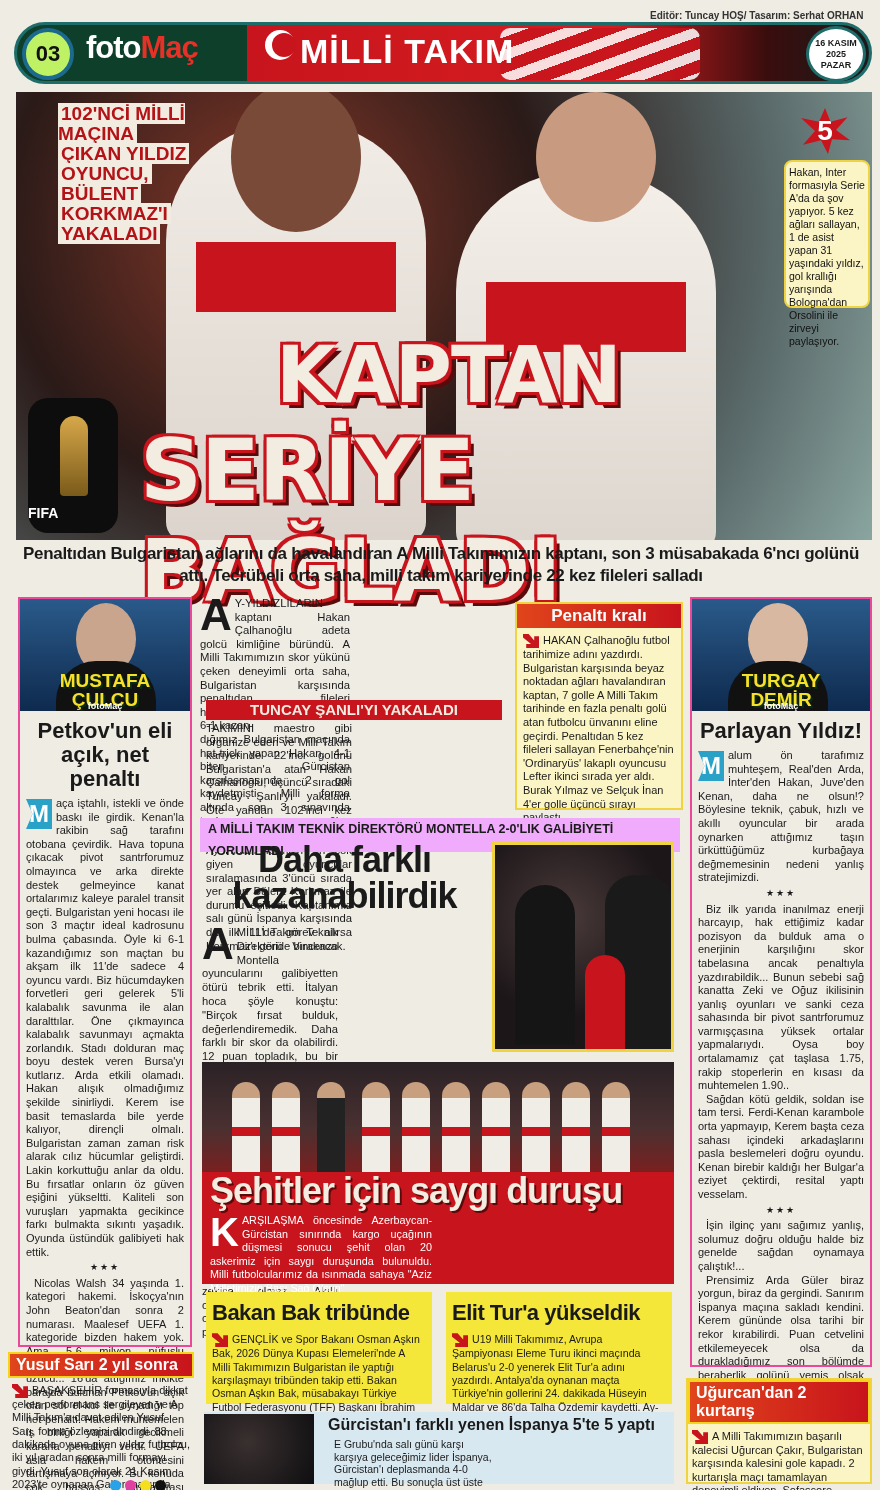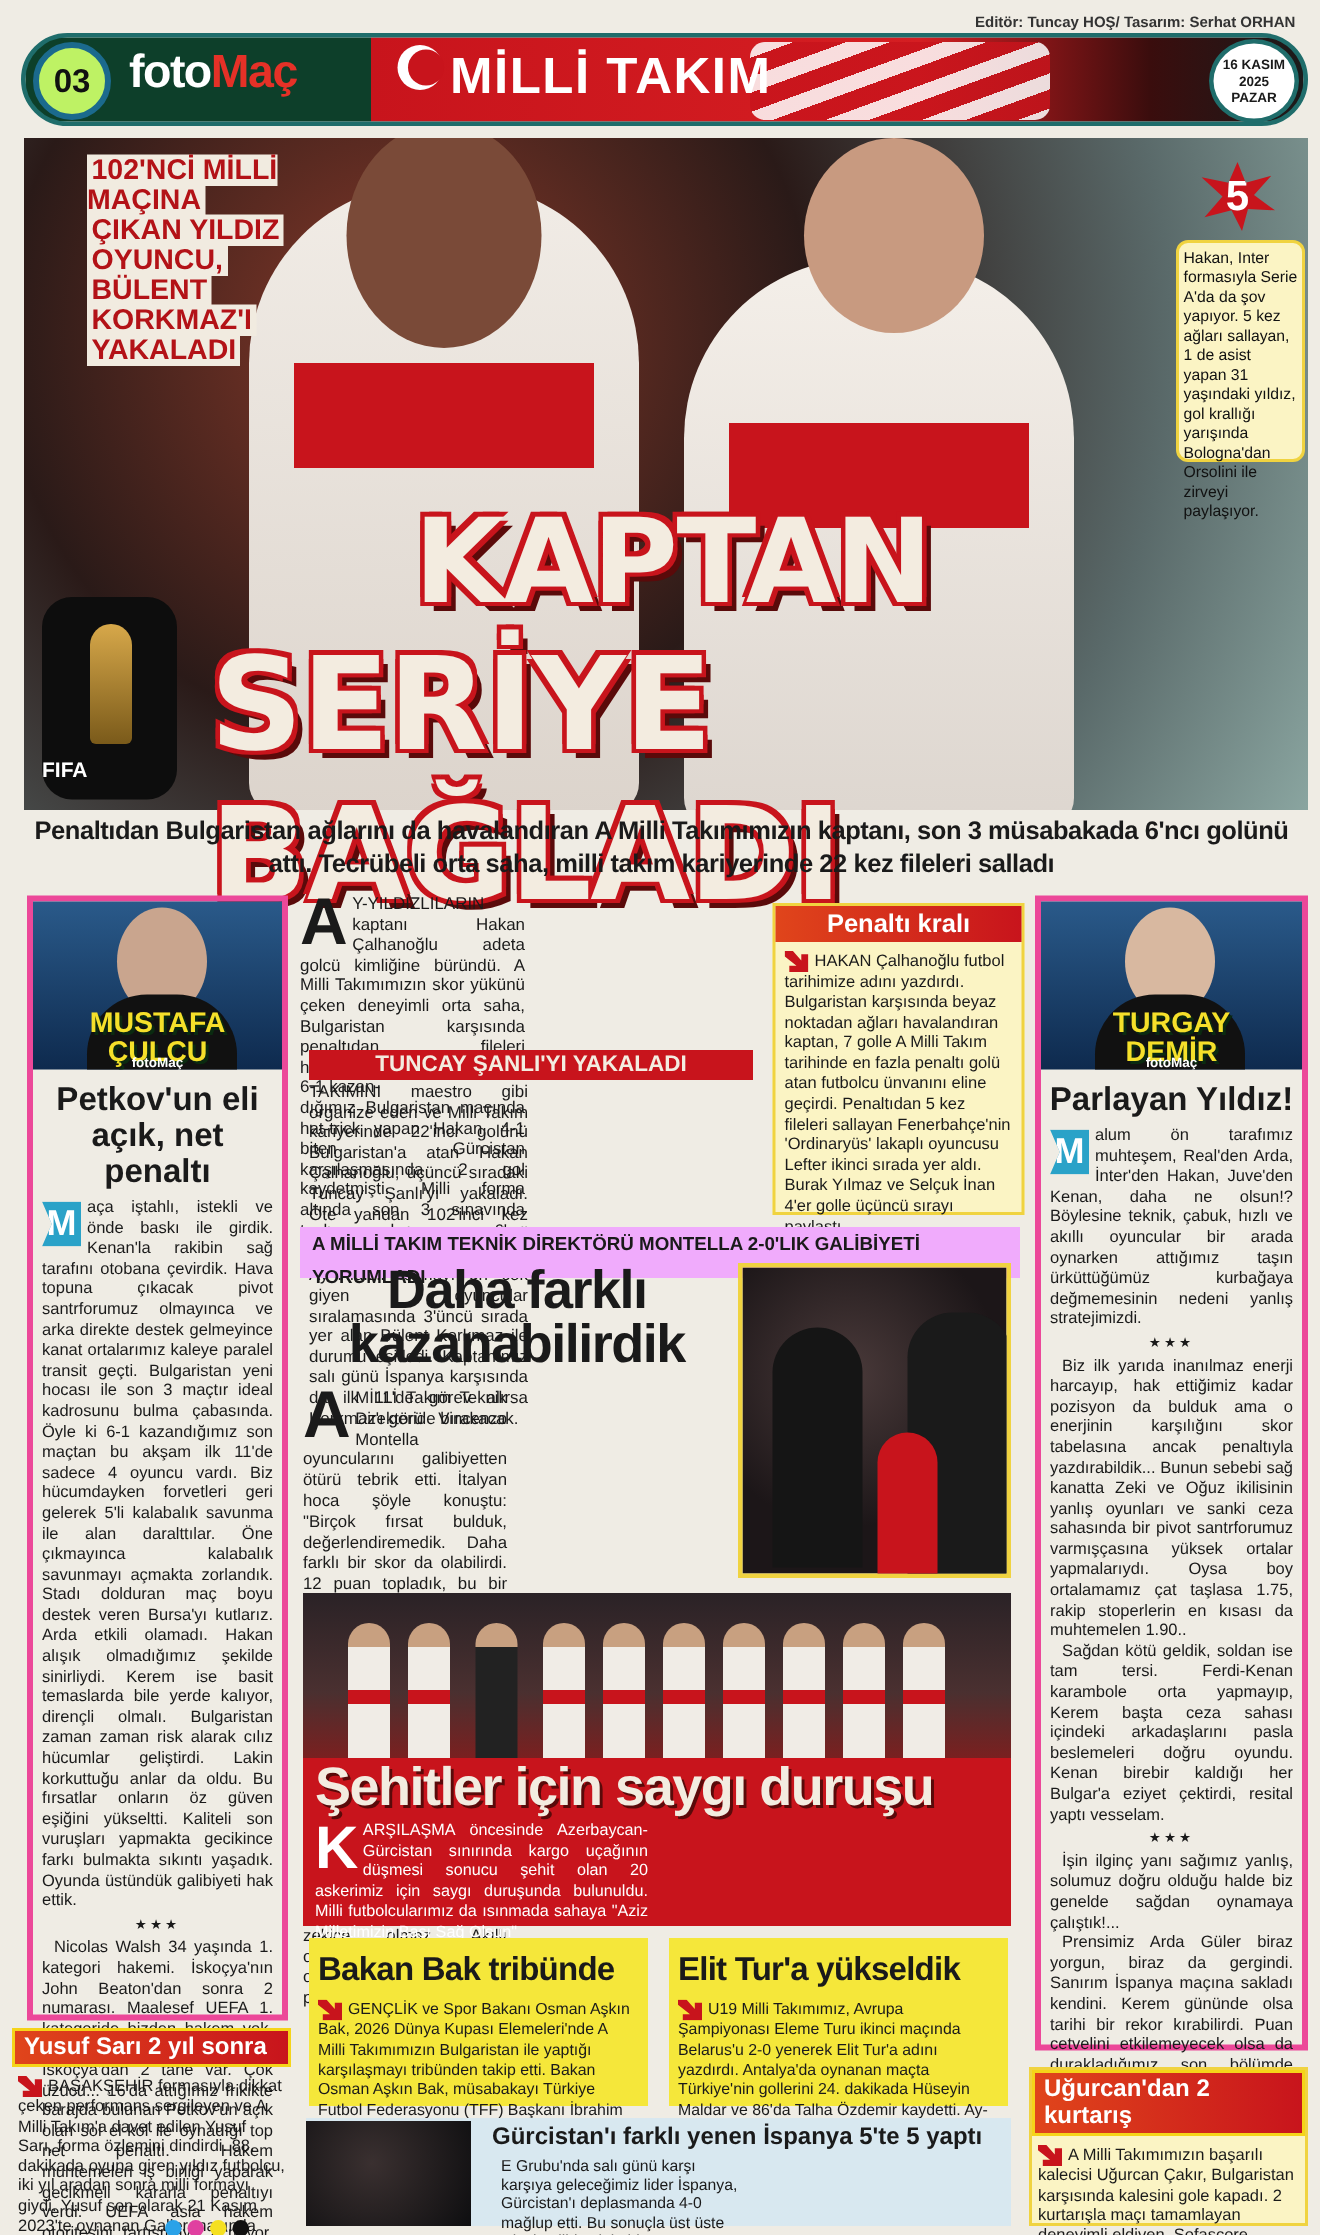--- a/index.html
+++ b/index.html
@@ -26,21 +26,21 @@
 .kicker span{background:#f1ebe0;padding:0 3px}
 .star-badge{left:800px;top:108px;width:50px;height:46px;background:#c8141c;clip-path:polygon(50% 0,61% 30%,95% 20%,72% 48%,100% 70%,64% 68%,56% 100%,42% 70%,6% 80%,30% 50%,2% 22%,38% 30%);color:#fff;font-size:28px;font-weight:bold;display:flex;align-items:center;justify-content:center}
 .factbox{left:784px;top:160px;width:86px;height:148px;background:#fbf4c4;border:2px solid #f0d340;border-radius:8px;font-size:10.5px;text-align:left;line-height:13px;padding:4px 3px;color:#111}
 .headline1,.headline2{font-weight:900;color:#f3ece0;text-shadow:3px 3px 0 #c8141c,-3px -3px 0 #c8141c,3px -3px 0 #c8141c,-3px 3px 0 #c8141c,6px 6px 0 #5a0a0a;letter-spacing:-1px;font-family:"DejaVu Sans",sans-serif}
 .headline1{left:276px;top:330px;font-size:78px}
 .headline2{left:140px;top:420px;font-size:86px}
 .fifa{left:28px;top:398px;width:90px;height:135px;background:#0d0d0d;border-radius:20px;color:#fff;font-weight:bold;font-size:14px;text-align:left}
 .fifa .trophy{position:absolute;left:32px;top:18px;width:28px;height:80px;background:linear-gradient(#d7a84a,#7a5a1a);border-radius:14px 14px 4px 4px}
 .fifa .lbl{position:absolute;left:0;width:100%;bottom:12px}
 .subdeck{left:18px;top:543px;width:846px;text-align:center;font-size:17px;font-weight:bold;line-height:22px;letter-spacing:-.3px}
-.col-box{border:4px solid #ec4899}
+.col-box{border:2px solid #ec4899}
 .colL{left:18px;top:597px;width:174px;height:750px}
 .colR{left:690px;top:597px;width:182px;height:770px}
 .portrait{width:100%;height:112px;background:linear-gradient(#2a5a8a,#0e2a4e);position:relative;overflow:hidden}
 .portrait .face{position:absolute;left:56px;top:4px;width:60px;height:72px;border-radius:50%;background:#c9a58e}
 .portrait .suit{position:absolute;left:36px;top:62px;width:100px;height:60px;border-radius:40px 40px 0 0;background:#111}
 .portrait .name{position:absolute;left:0;width:100%;top:72px;text-align:center;font-size:19px;font-weight:900;color:#f5e02a;line-height:19px;text-shadow:2px 2px 0 #0a2a10}
 .portrait .brand{position:absolute;left:0;width:100%;bottom:0;text-align:center;font-size:9px;font-weight:bold;color:#fff}
 .col-title{text-align:center;font-size:22px;font-weight:900;line-height:24px;margin:8px 4px 6px}
 .body{font-size:11px;line-height:13.6px;text-align:justify;padding:0 6px}
 .body p{text-indent:8px}

